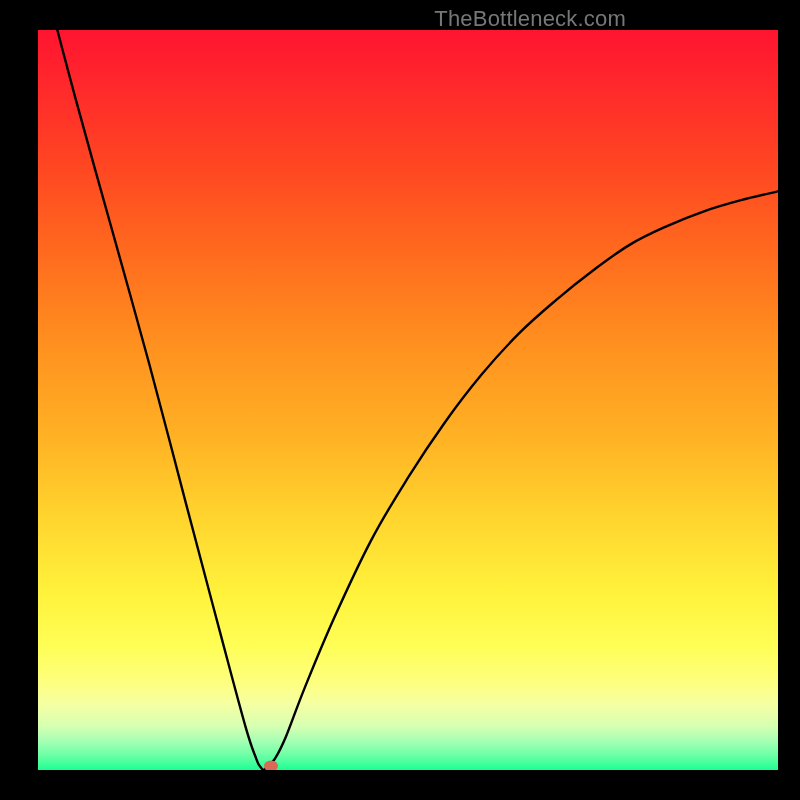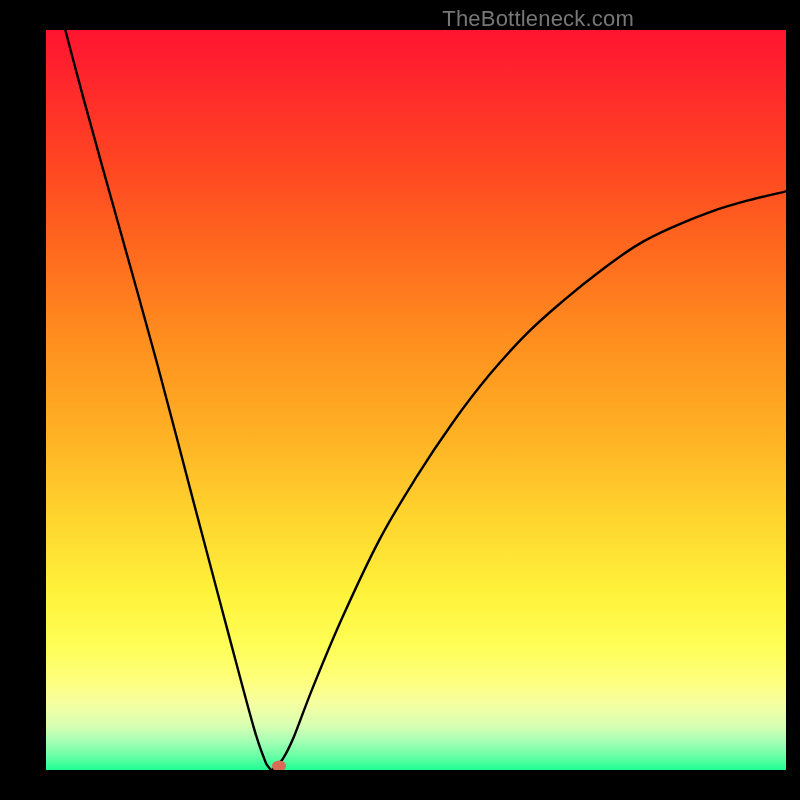--- a/index.html
+++ b/index.html
@@ -6,21 +6,21 @@
     margin: 0;
     padding: 0;
     width: 800px;
     height: 800px;
     background: #000;
     font-family: Arial, Helvetica, sans-serif;
     overflow: hidden;
   }
   .frame {
     position: absolute;
-    left: 16px;
+    left: 8px;
     top: 0;
     width: 636px;
     height: 800px;
     background: #000;
   }
   .watermark {
     position: absolute;
     top: 6px;
     right: 18px;
     color: #777;

